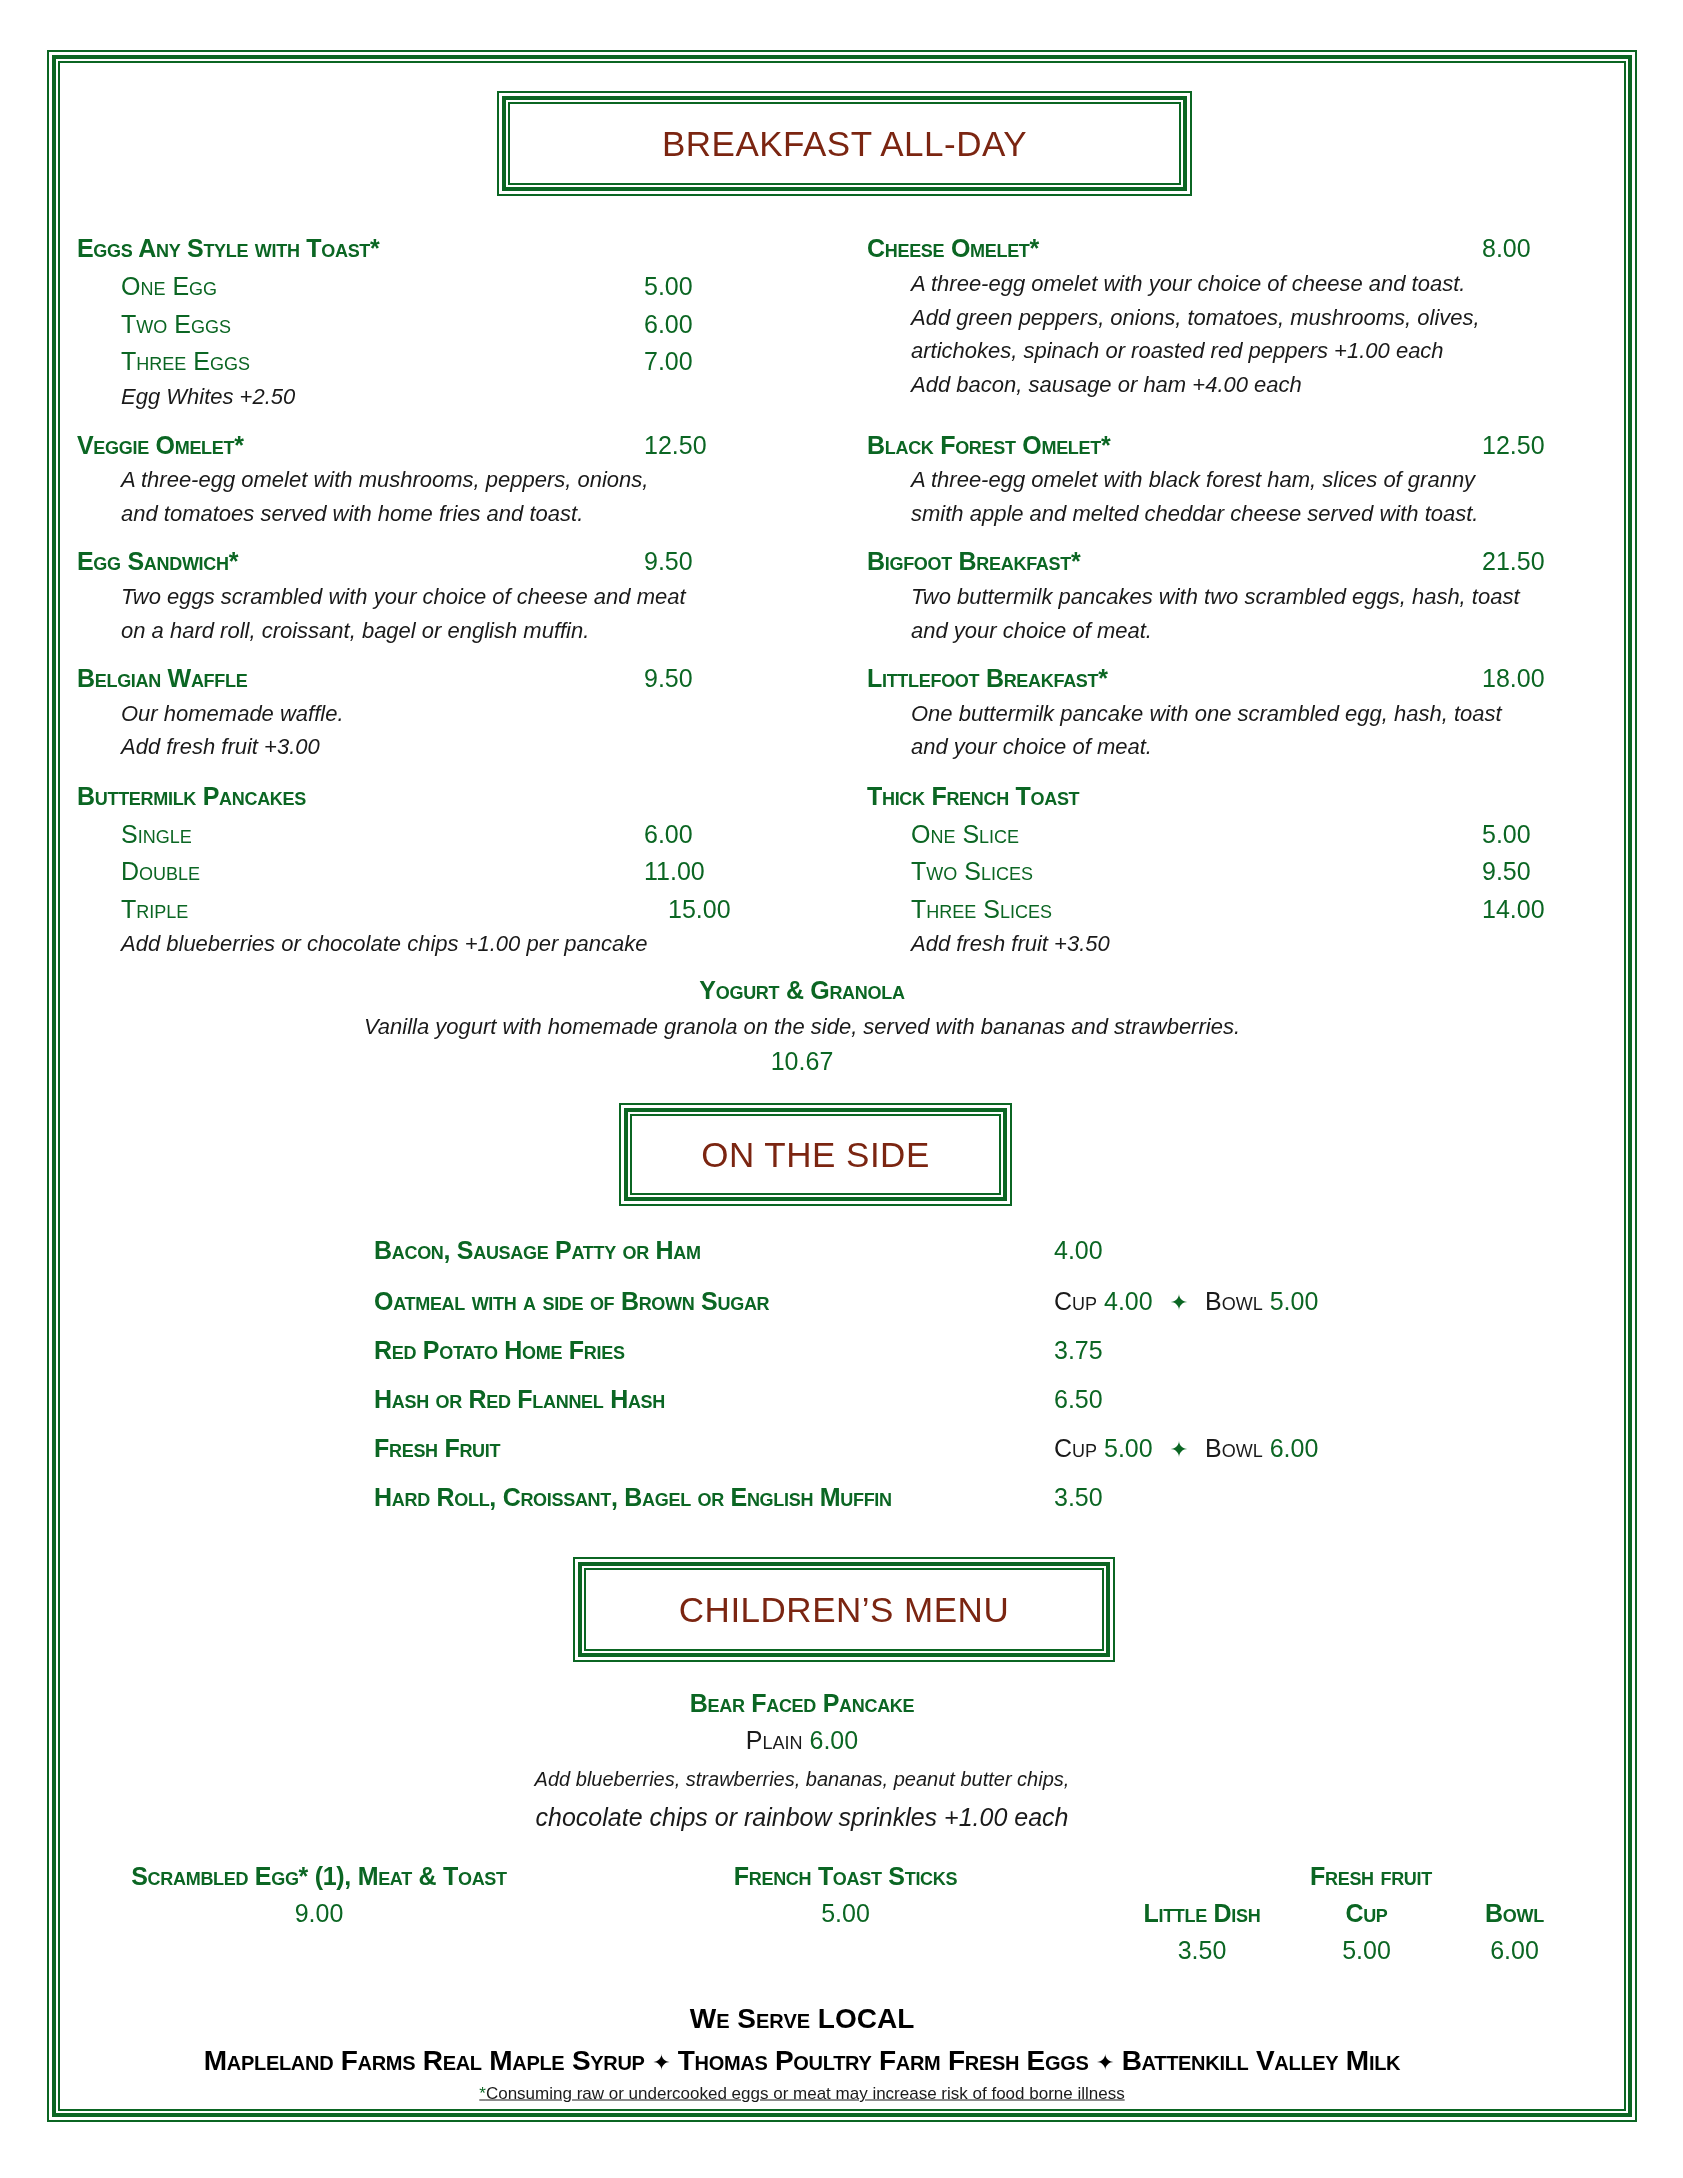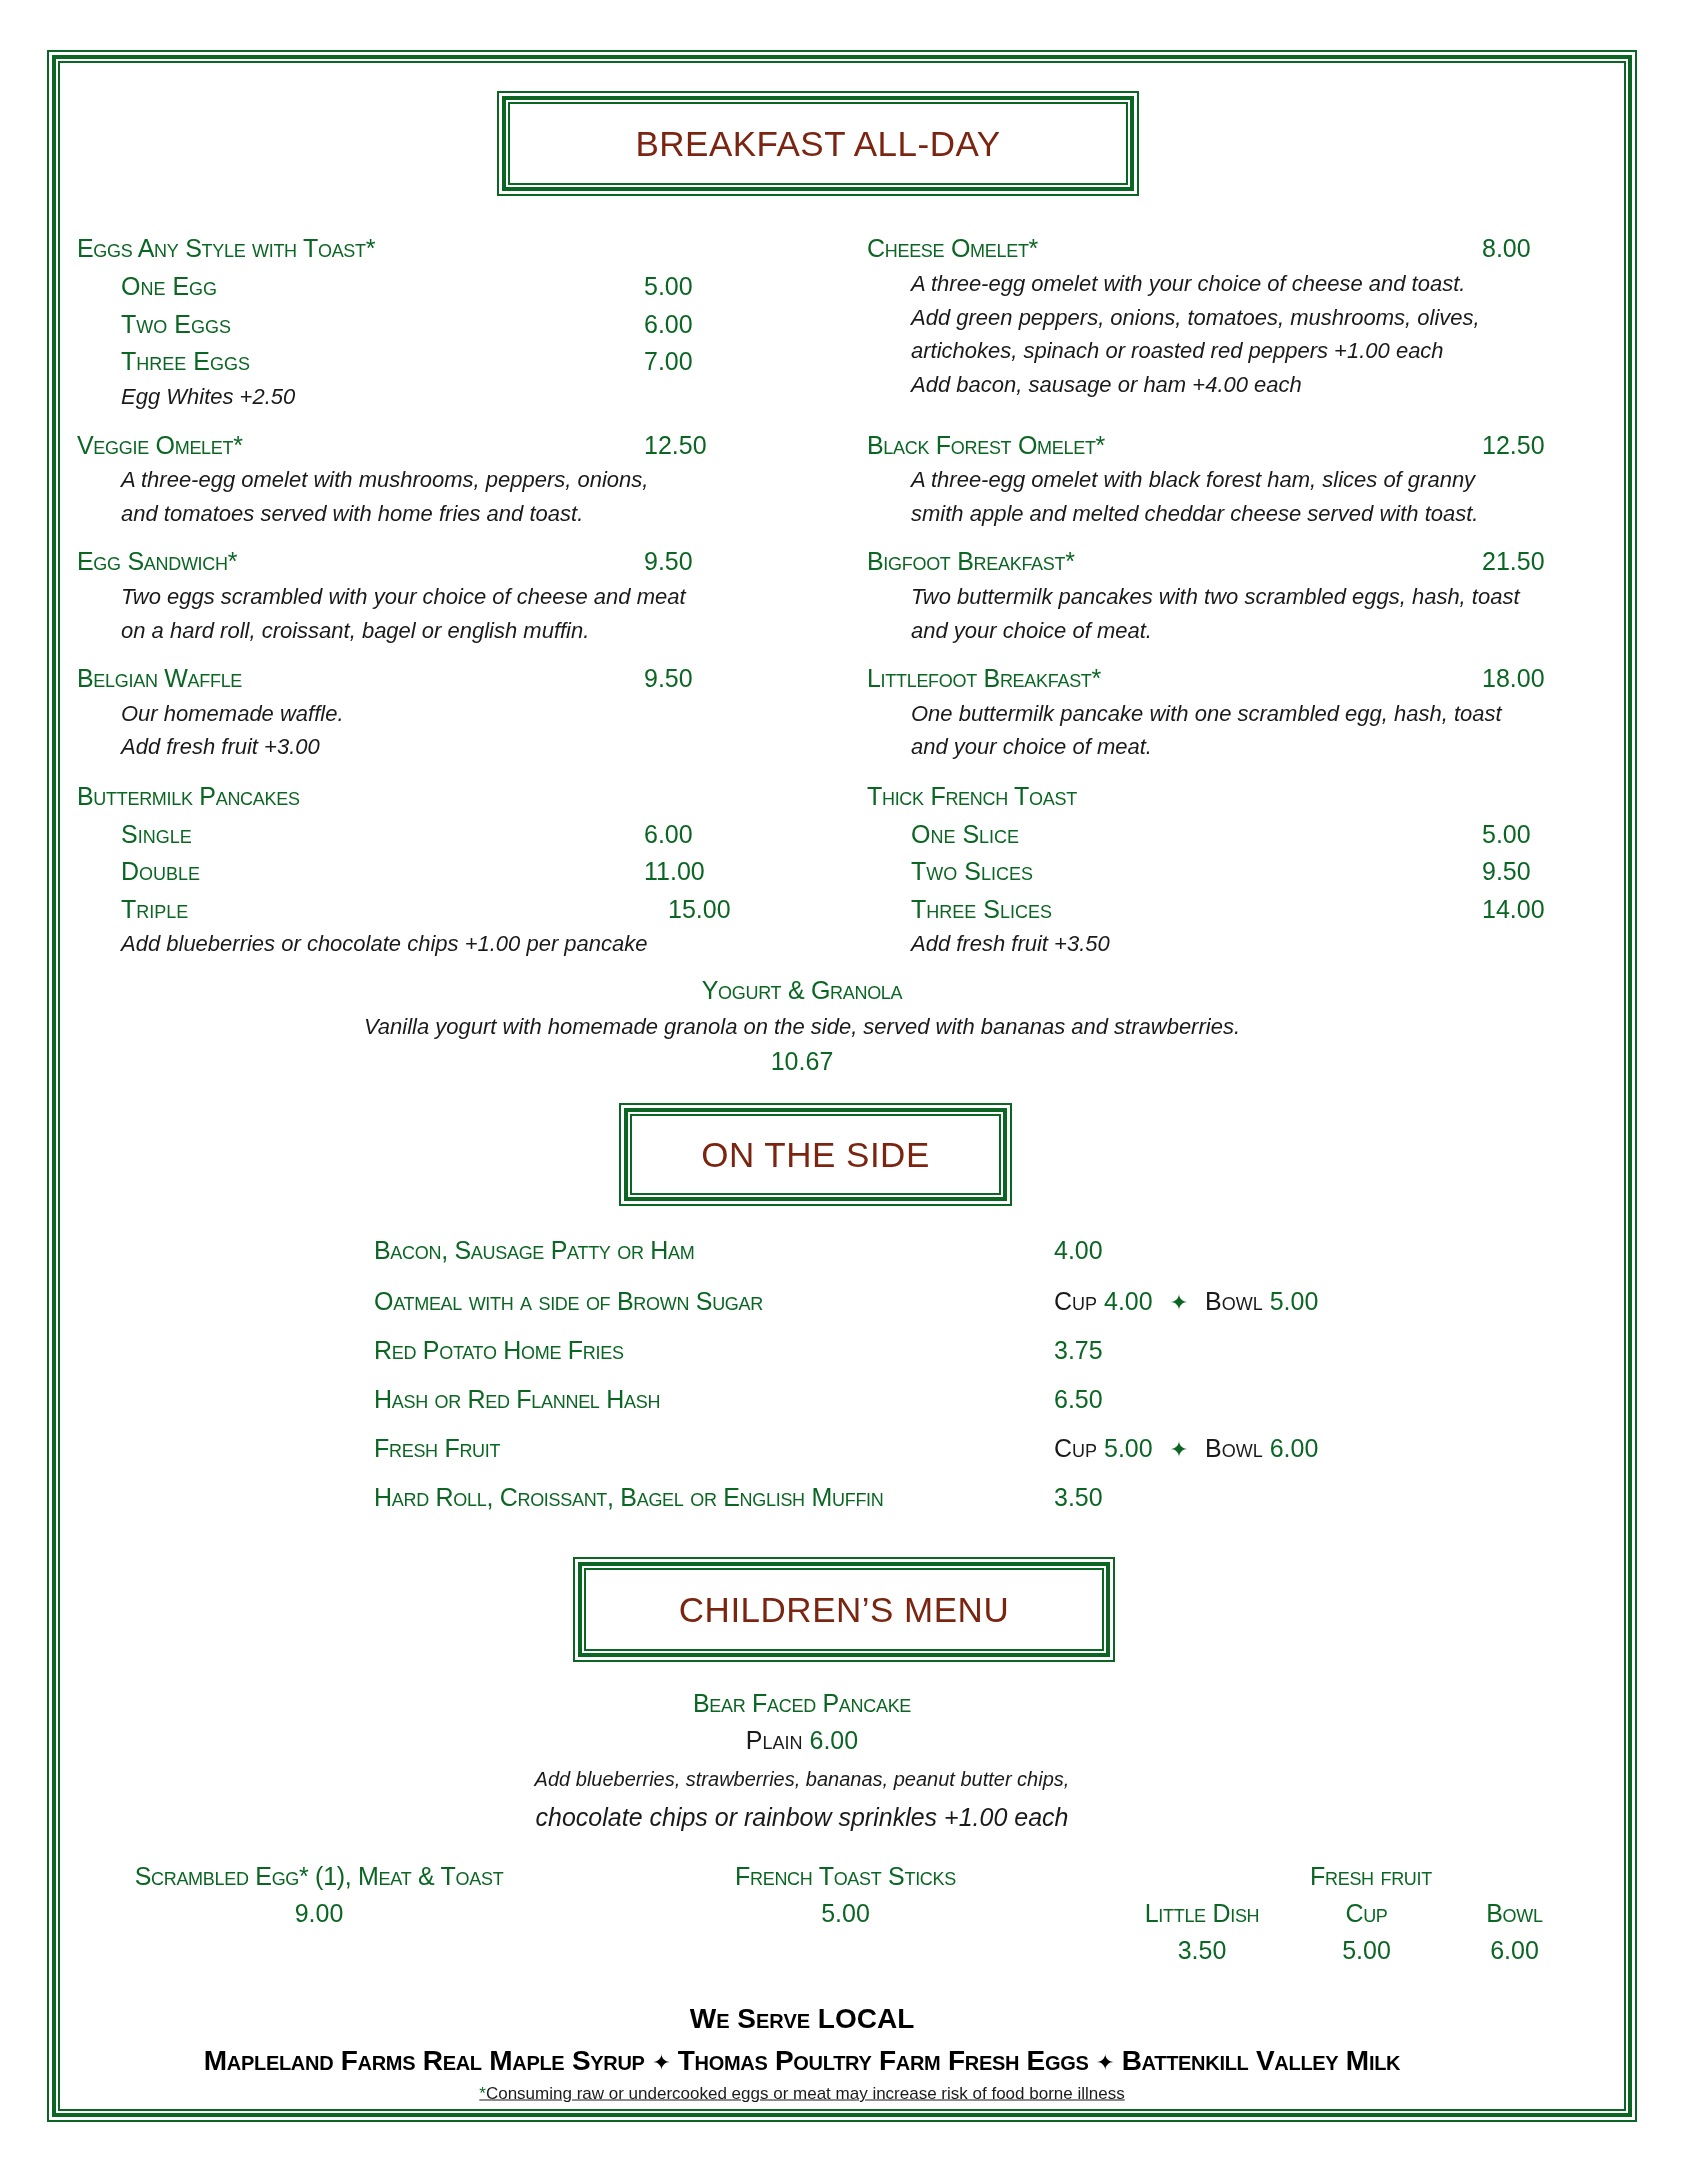--- a/index.html
+++ b/index.html
@@ -16,36 +16,36 @@
   .title-box .label {
     position: absolute; inset: 0; display: flex; align-items: center; justify-content: center;
     color: #7b2511; font-size: 35px; letter-spacing: 0.5px; font-weight: normal;
   }
 
   .t { position: absolute; white-space: nowrap; line-height: 1; transform: translateY(-50%); }
   .sc { font-variant: small-caps; }
   .g { color: #0b6623; }
   .r { color: #000000; }
   .k { color: #1a1a1a; }
-  .hd { font-size: 25px; font-weight: normal; color: #0b6623; font-variant: small-caps; letter-spacing: -0.3px; }
+  .hd { font-size: 25px; font-weight: bold; color: #0b6623; font-variant: small-caps; letter-spacing: -0.3px; }
   .sub { font-size: 25px; color: #0b6623; font-variant: small-caps; }
   .price { font-size: 25px; color: #0b6623; }
   .desc { font-size: 22px; font-style: italic; color: #1a1a1a; }
   .center { left: 0; width: 1604px; text-align: center; }
   .star { color: #0b6623; font-size: 22px; padding: 0 10px; }
 </style>
 </head>
 <body>
 
 <div class="frame outer">
     <div class="f2"></div>
     <div class="f3"></div>
   </div>
 
-<div class="frame title-box" style="left:497px;top:91px;width:642px;height:105px;">
+<div class="frame title-box" style="left:497px;top:91px;width:695px;height:105px;">
   <div class="f2"></div>
     <div class="f3"></div>
   <div class="label">BREAKFAST ALL-DAY</div>
 </div>
 
 <div>
   <div class="t hd" style="left:77px;top:248px;">Eggs Any Style with Toast*</div>
   <div class="t sub" style="left:121px;top:286px;">One Egg</div>
   <div class="t price" style="left:644px;top:286px;">5.00</div>
   <div class="t sub" style="left:121px;top:324px;">Two Eggs</div>

